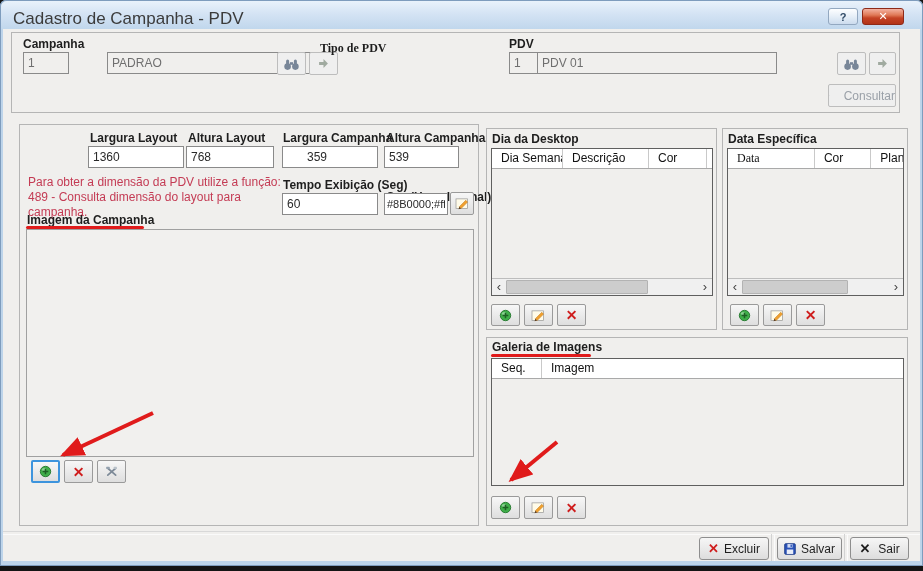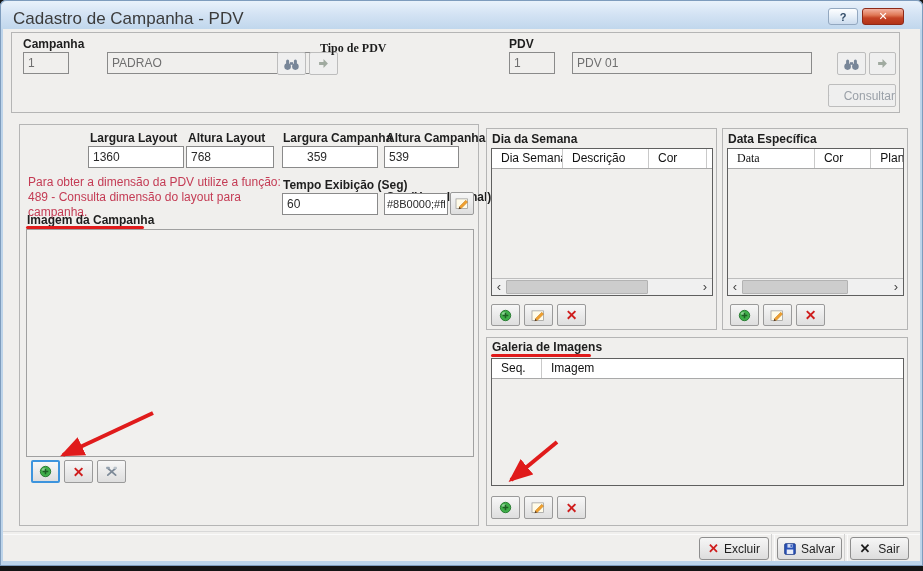--- a/index.html
+++ b/index.html
@@ -84,21 +84,21 @@
       <button class="mini-btn dis" style="position:absolute;left:297px;top:19px;">
         <svg width="11" height="11" viewBox="0 0 10 10">
           <path d="M1,3.6 h4 V1 l4,4 -4,4 V6.4 H1 z" fill="#7f8d7f" opacity="0.7"></path>
         </svg>
       </button>
 
       <span class="lbl" style="position:absolute;left:308px;top:8px;font-family:Liberation Serif, serif;">Tipo de PDV</span>
 
       <span class="lbl" style="position:absolute;left:497px;top:4px;">PDV</span>
       <input class="inp dis" style="left: 497px; top: 19px; width: 46px;" readonly="" value="1">
-      <input class="inp dis" style="left: 560px; top: 19px; width: 240px;" readonly="" value="PDV 01">
+      <input class="inp dis" style="left: 525px; top: 19px; width: 240px;" readonly="" value="PDV 01">
       <button class="mini-btn dis" style="position:absolute;left:825px;top:19px;">
         <svg width="17" height="14" viewBox="0 0 16 14">
           <g fill="#64748a" opacity="0.85">
             <rect x="2.6" y="2.6" width="3" height="6" rx="1.5"></rect>
               <rect x="10.4" y="2.6" width="3" height="6" rx="1.5"></rect>
             <rect x="6.4" y="5.2" width="3.2" height="2.6"></rect>
             <circle cx="4.1" cy="9.6" r="3.3"></circle>
               <circle cx="11.9" cy="9.6" r="3.3"></circle>
           </g>
         </svg>
@@ -180,21 +180,21 @@
         <defs>
             <marker id="ah1" orient="auto" markerWidth="7" markerHeight="6" refX="5.2" refY="2.5">
           <path d="M0,0 L6,2.5 L0,5 z" fill="#e01b1b"></path>
             </marker>
           </defs>
         <line x1="108" y1="6" x2="18" y2="48" stroke="#e01b1b" stroke-width="4" marker-end="url(#ah1)"></line>
       </svg>
     </div>
 
     <div class="gbox" style="left:483px;top:99px;width:231px;height:202px;">
-      <span class="lbl" style="position:absolute;left:5px;top:3px;">Dia da Semana</span>
+      <span class="lbl" style="position:absolute;left:5px;top:3px;">Dia da Desktop</span>
       <div class="grid" style="left:4px;top:19px;width:222px;height:148px;">
         <div class="grid-head">
           <div class="gc" style="width:71px;">Dia Semana</div>
           <div class="gc" style="width:86px;">Descrição</div>
           <div class="gc" style="width:58px;">Cor</div>
         </div>
         <div class="hscroll">
           <span class="sc-arrow">‹</span>
           <div class="sc-thumb" style="width:140px;"></div>
           <span class="sc-arrow" style="margin-left:auto;">›</span>

